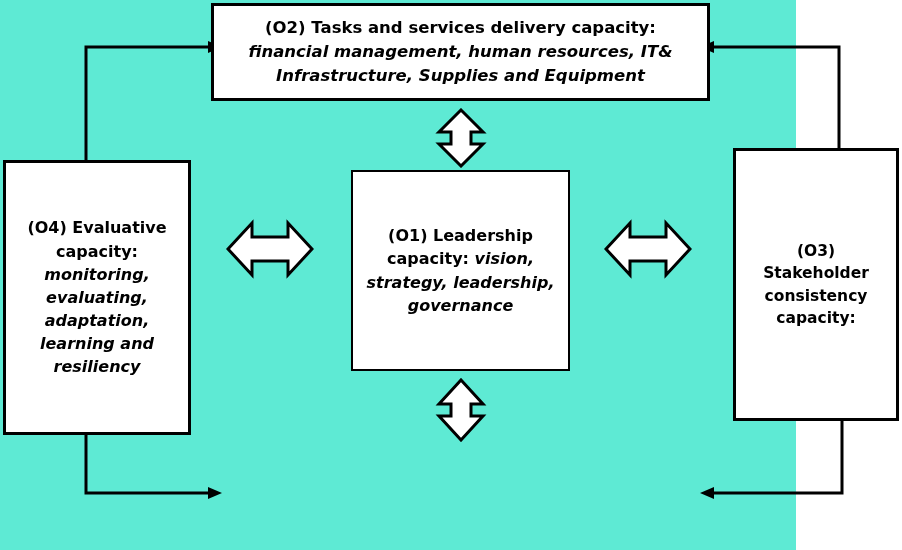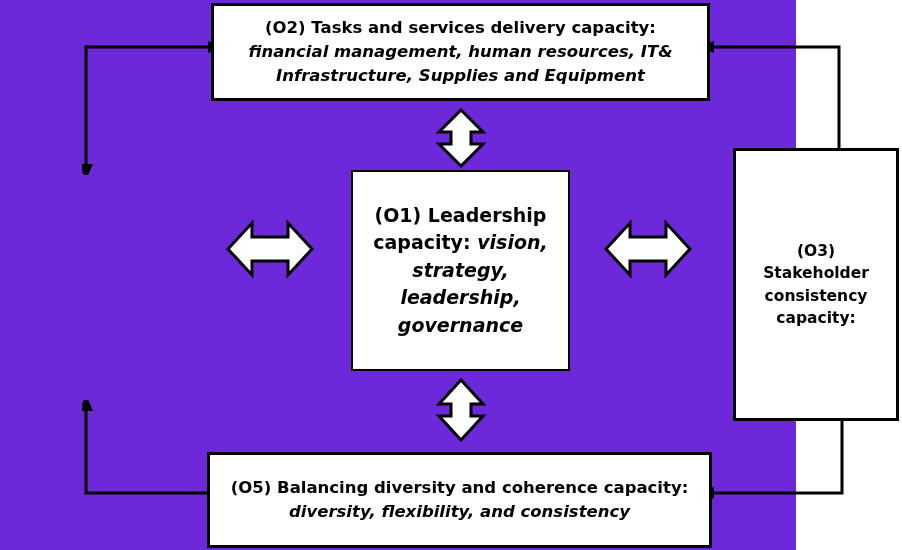--- a/index.html
+++ b/index.html
@@ -2,21 +2,21 @@
 <html><head>
 <meta charset="utf-8">
 <style>
   html,body{margin:0;padding:0;}
   body{
     width:902px;height:550px;
     background:#ffffff;
     font-family:"DejaVu Sans","Liberation Sans",sans-serif;
     overflow:hidden;
   }
-  #stage{position:relative;width:796px;height:550px;background:#6d28d9;}
+  #stage{position:relative;width:796px;height:550px;background:#5eead4;}
 
   
   .box{
     position:absolute;
     box-sizing:border-box;
     background:#ffffff;
     border:3px solid #000000;
     display:flex;
     align-items:center;
     justify-content:center;
@@ -33,21 +33,21 @@
   .box .lead{font-style:normal;}
   .box .detail{font-style:italic;}
 
   #box-o2{left:211px;top:3px;width:499px;height:98px;}
   #box-o2 .txt{font-size:16.5px;line-height:1.45;padding:0 14px;}
 
   #box-o4{left:3px;top:160px;width:188px;height:275px;}
   #box-o4 .txt{font-size:16px;line-height:1.45;padding:0 10px;}
 
   #box-o1{left:351px;top:170px;width:219px;height:201px;border-width:2px;}
-  #box-o1 .txt{font-size:19px;line-height:1.45;padding:0 12px;}
+  #box-o1 .txt{font-size:16px;line-height:1.45;padding:0 12px;}
 
   #box-o3{left:733px;top:148px;width:166px;height:273px;}
   #box-o3 .txt{font-size:15.5px;line-height:1.45;padding:0 8px;}
 
   #box-o5{left:207px;top:452px;width:505px;height:96px;}
   #box-o5 .txt{font-size:16.5px;line-height:1.45;padding:0 14px;}
 
   
   .dblarrow{position:absolute;z-index:2;}
   #arrow-o2-o1{left:433px;top:108px;width:56px;height:60px;}
@@ -64,32 +64,32 @@
 </style>
 </head>
 <body>
 
 <div id="stage">
 
   <div class="box" id="box-o2">
     <span class="txt"><span class="lead">(O2) Tasks and services delivery capacity:</span><span class="detail"> financial management, human resources, IT&amp; Infrastructure, Supplies and Equipment</span></span>
   </div>
 
+  <div class="box" id="box-o4">
+    <span class="txt"><span class="lead">(O4) Evaluative capacity:</span><br><span class="detail">monitoring, evaluating, adaptation, learning and resiliency</span></span>
+  </div>
 
   <div class="box" id="box-o1">
     <span class="txt"><span class="lead">(O1) Leadership capacity:</span><span class="detail"> vision, strategy, leadership, governance</span></span>
   </div>
 
   <div class="box" id="box-o3">
     <span class="txt"><span class="lead">(O3) Stakeholder consistency capacity:</span><br></span>
   </div>
 
-  <div class="box" id="box-o5">
-    <span class="txt"><span class="lead">(O5) Balancing diversity and coherence capacity:</span><br><span class="detail">diversity, flexibility, and consistency</span></span>
-  </div>
 
   <svg class="dblarrow" id="arrow-o2-o1" viewBox="0 0 56 60">
     <polygon points="28,2 50,24 38,24 38,36 50,36 28,58 6,36 18,36 18,24 6,24" fill="#ffffff" stroke="#000000" stroke-width="3" stroke-linejoin="miter"></polygon>
   </svg>
 
   <svg class="dblarrow" id="arrow-o1-o5" viewBox="0 0 56 64">
     <polygon points="28,2 50,26 38,26 38,38 50,38 28,62 6,38 18,38 18,26 6,26" fill="#ffffff" stroke="#000000" stroke-width="3" stroke-linejoin="miter"></polygon>
   </svg>
 
   <svg class="dblarrow" id="arrow-o4-o1" viewBox="0 0 88 60">

